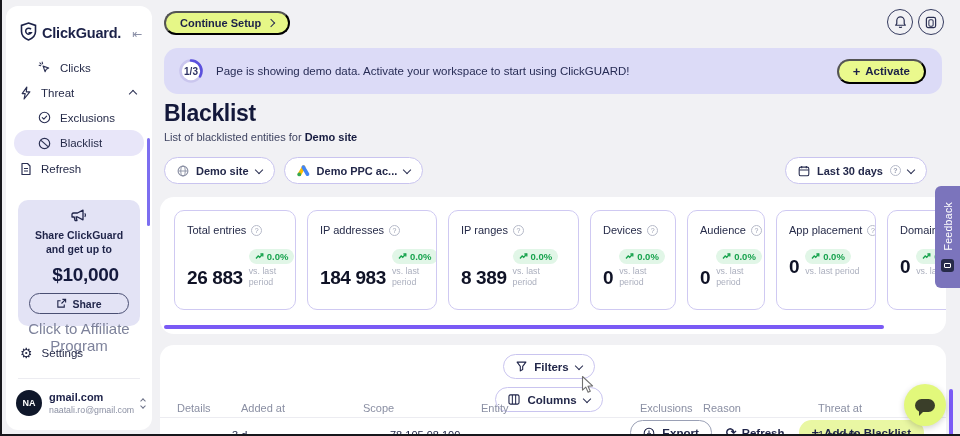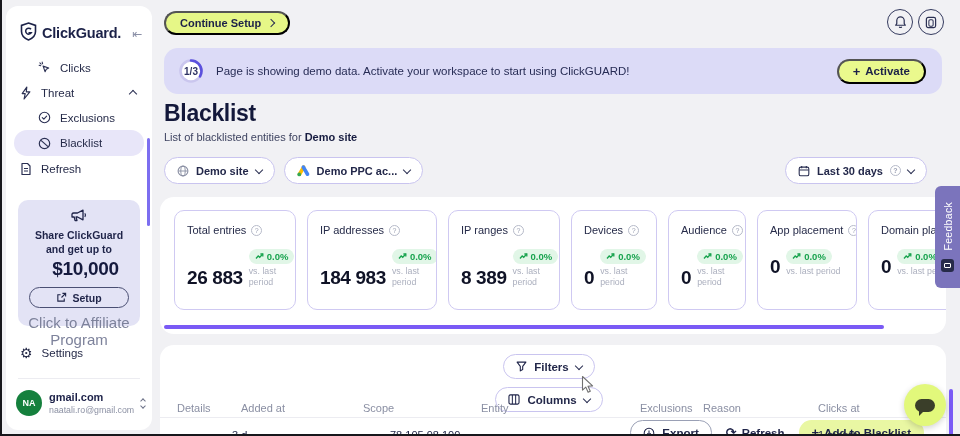--- a/index.html
+++ b/index.html
@@ -26,28 +26,28 @@
   .nav-item.active { background:#e8e6f9; border-radius:14px; margin:0 8px; padding-left:24px; height:26px; }
   .chev { width:6px; height:6px; border-right:1.4px solid #2b3053; border-bottom:1.4px solid #2b3053; display:inline-block; }
   .chev.up { transform:rotate(-135deg); margin-top:3px;}
   .chev.down { transform:rotate(45deg); margin-bottom:2px;}
   .chev.right { transform:rotate(-45deg); }
   .threat-chev { margin-left:auto; margin-right:16px; }
   .nav-indicator { position:absolute; right:2px; top:91px; width:3px; height:88px; background:#7c6ef0; border-radius:2px;}
 
   .promo { position:absolute; left:12px; top:194px; width:122px; height:126px; background:#e3e3f5; border-radius:10px; text-align:center; padding-top:8px;}
   .promo-head { font-size:10.5px; font-weight:bold; color:#1f2449; line-height:1.3; margin-top:2px; padding:0 8px;}
-  .promo-amount { font-size:19px; font-weight:bold; color:#151a3e; margin-top:2px; letter-spacing:-.3px;padding-left:13px;}
+  .promo-amount { font-size:19px; font-weight:bold; color:#151a3e; margin-top:8px; letter-spacing:-.3px;padding-left:13px;}
   .share-btn { margin:7px auto 0; width:100px; height:21px; border:1px solid #4a4f73; border-radius:12px; display:flex; align-items:center; justify-content:center; gap:5px; font-size:10.5px; font-weight:bold; color:#1f2449; cursor:pointer; background:transparent;}
   .promo-foot { font-size:15px; color:#7d829b; margin-top:6px;}
 
   .settings-row { position:absolute; left:14px; top:340px; display:flex; align-items:center; gap:9px; font-size:11.5px; color:#262b49; cursor:pointer;}
   .side-divider { position:absolute; left:12px; top:372px; width:122px; height:1px; background:#ececf1;}
   .user-row { position:absolute; left:10px; top:384px; width:128px; display:flex; align-items:center; gap:7px; cursor:pointer;}
-  .avatar { width:26px; height:26px; border-radius:50%; background:#15803d; color:#fff; font-size:9px; font-weight:bold; display:flex; align-items:center; justify-content:center; flex:0 0 auto;}
+  .avatar { width:26px; height:26px; border-radius:50%; background:#0f172a; color:#fff; font-size:9px; font-weight:bold; display:flex; align-items:center; justify-content:center; flex:0 0 auto;}
   .user-name { font-size:11px; font-weight:bold; color:#1c2148; line-height:1.2;}
   .user-email { font-size:8.8px; color:#8b90a3; }
   .user-caret { margin-left:auto; display:flex; flex-direction:column; gap:1px; align-items:center;}
   .user-caret .chev { width:4px; height:4px; border-color:#6d7288;}
 
   
   .continue-btn { position:absolute; left:164px; top:11px; height:24px; padding:0 14px; background:#e6f787; border-radius:13px; display:flex; align-items:center; gap:7px; font-size:11px; font-weight:bold; color:#1c2148; cursor:pointer; z-index:4;}
   .top-icons { position:absolute; right:16px; top:9px; display:flex; gap:5px; z-index:4;}
   .circle-btn { width:26px; height:26px; border:1.3px solid #343a5e; border-radius:50%; display:flex; align-items:center; justify-content:center; color:#2b3053; cursor:pointer; background:transparent;}
 
@@ -161,21 +161,21 @@
         <path d="M2 6v3h2.2l.9 3.6h1.9L6.1 9h1.4L13 11.8V2.2L7.5 5H4A2 2 0 0 0 2 6Z" fill="none" stroke="#1f2449" stroke-width="1.3" stroke-linejoin="round"></path>
         <path d="M14.7 5.3a2.4 2.4 0 0 1 0 3.4" fill="none" stroke="#1f2449" stroke-width="1.2"></path>
       </svg>
     <div class="promo-head">Share ClickGuard and get up to</div>
     <div class="promo-amount">$10,000</div>
     <button class="share-btn">
       <svg width="11" height="11" viewBox="0 0 12 12">
           <path d="M5 3H2v7h7V7" fill="none" stroke="#1f2449" stroke-width="1.2"></path>
           <path d="M7 1.5h3.5V5M10.5 1.5 6 6" fill="none" stroke="#1f2449" stroke-width="1.2"></path>
         </svg>
-      <span>Setup</span>
+      <span>Share</span>
     </button>
     <div class="promo-foot">Click to Affiliate Program</div>
   </div>
 
   <div class="settings-row">
     <span class="uni" style="font-size:14px; line-height:1;">⚙</span>
     <span>Settings</span>
   </div>
   <div class="side-divider"></div>
   <div class="user-row">
@@ -294,21 +294,21 @@
               <svg width="9" height="7" viewBox="0 0 9 7">
                 <path d="M1 5.5 3.2 3l1.5 1.3L7.8 1" fill="none" stroke="#18a34e" stroke-width="1.3"></path>
                 <path d="M5.4 1h2.4v2.4" fill="none" stroke="#18a34e" stroke-width="1.3"></path>
               </svg>
               <span>0.0%</span>
             </span>
             <span class="vs">vs. last period</span>
           </span>
       </div>
     </div>
-    <div class="card" style="width:112px">
+    <div class="card" style="width:131px">
       <div class="card-top">
           <span>IP ranges</span>
           <span class="tip">?</span>
         </div>
       <div class="card-bottom">
           <span class="card-value">8 389</span>
         <span class="card-right">
             <span class="badge">
               <svg width="9" height="7" viewBox="0 0 9 7">
                 <path d="M1 5.5 3.2 3l1.5 1.3L7.8 1" fill="none" stroke="#18a34e" stroke-width="1.3"></path>
@@ -434,21 +434,21 @@
       </button>
     </div>
   </div>
 
   <span class="th" style="left:17px">Details</span>
   <span class="th" style="left:81px">Added at</span>
   <span class="th" style="left:203px">Scope</span>
   <span class="th" style="left:321px">Entity</span>
   <span class="th" style="left:480px">Exclusions</span>
   <span class="th" style="left:543px">Reason</span>
-  <span class="th" style="left:658px">Clicks at</span>
+  <span class="th" style="left:658px">Threat at</span>
   <div class="thead-divider"></div>
 
   <span class="td" style="left:72px">3 d</span>
   <span class="td" style="left:230px">78.105.98.100</span>
   <span class="td" style="left:658px">1 month</span>
 </div>
 
 <div class="feedback-tab">
   <span class="vtext">Feedback</span>
   <span class="fb-ico">

